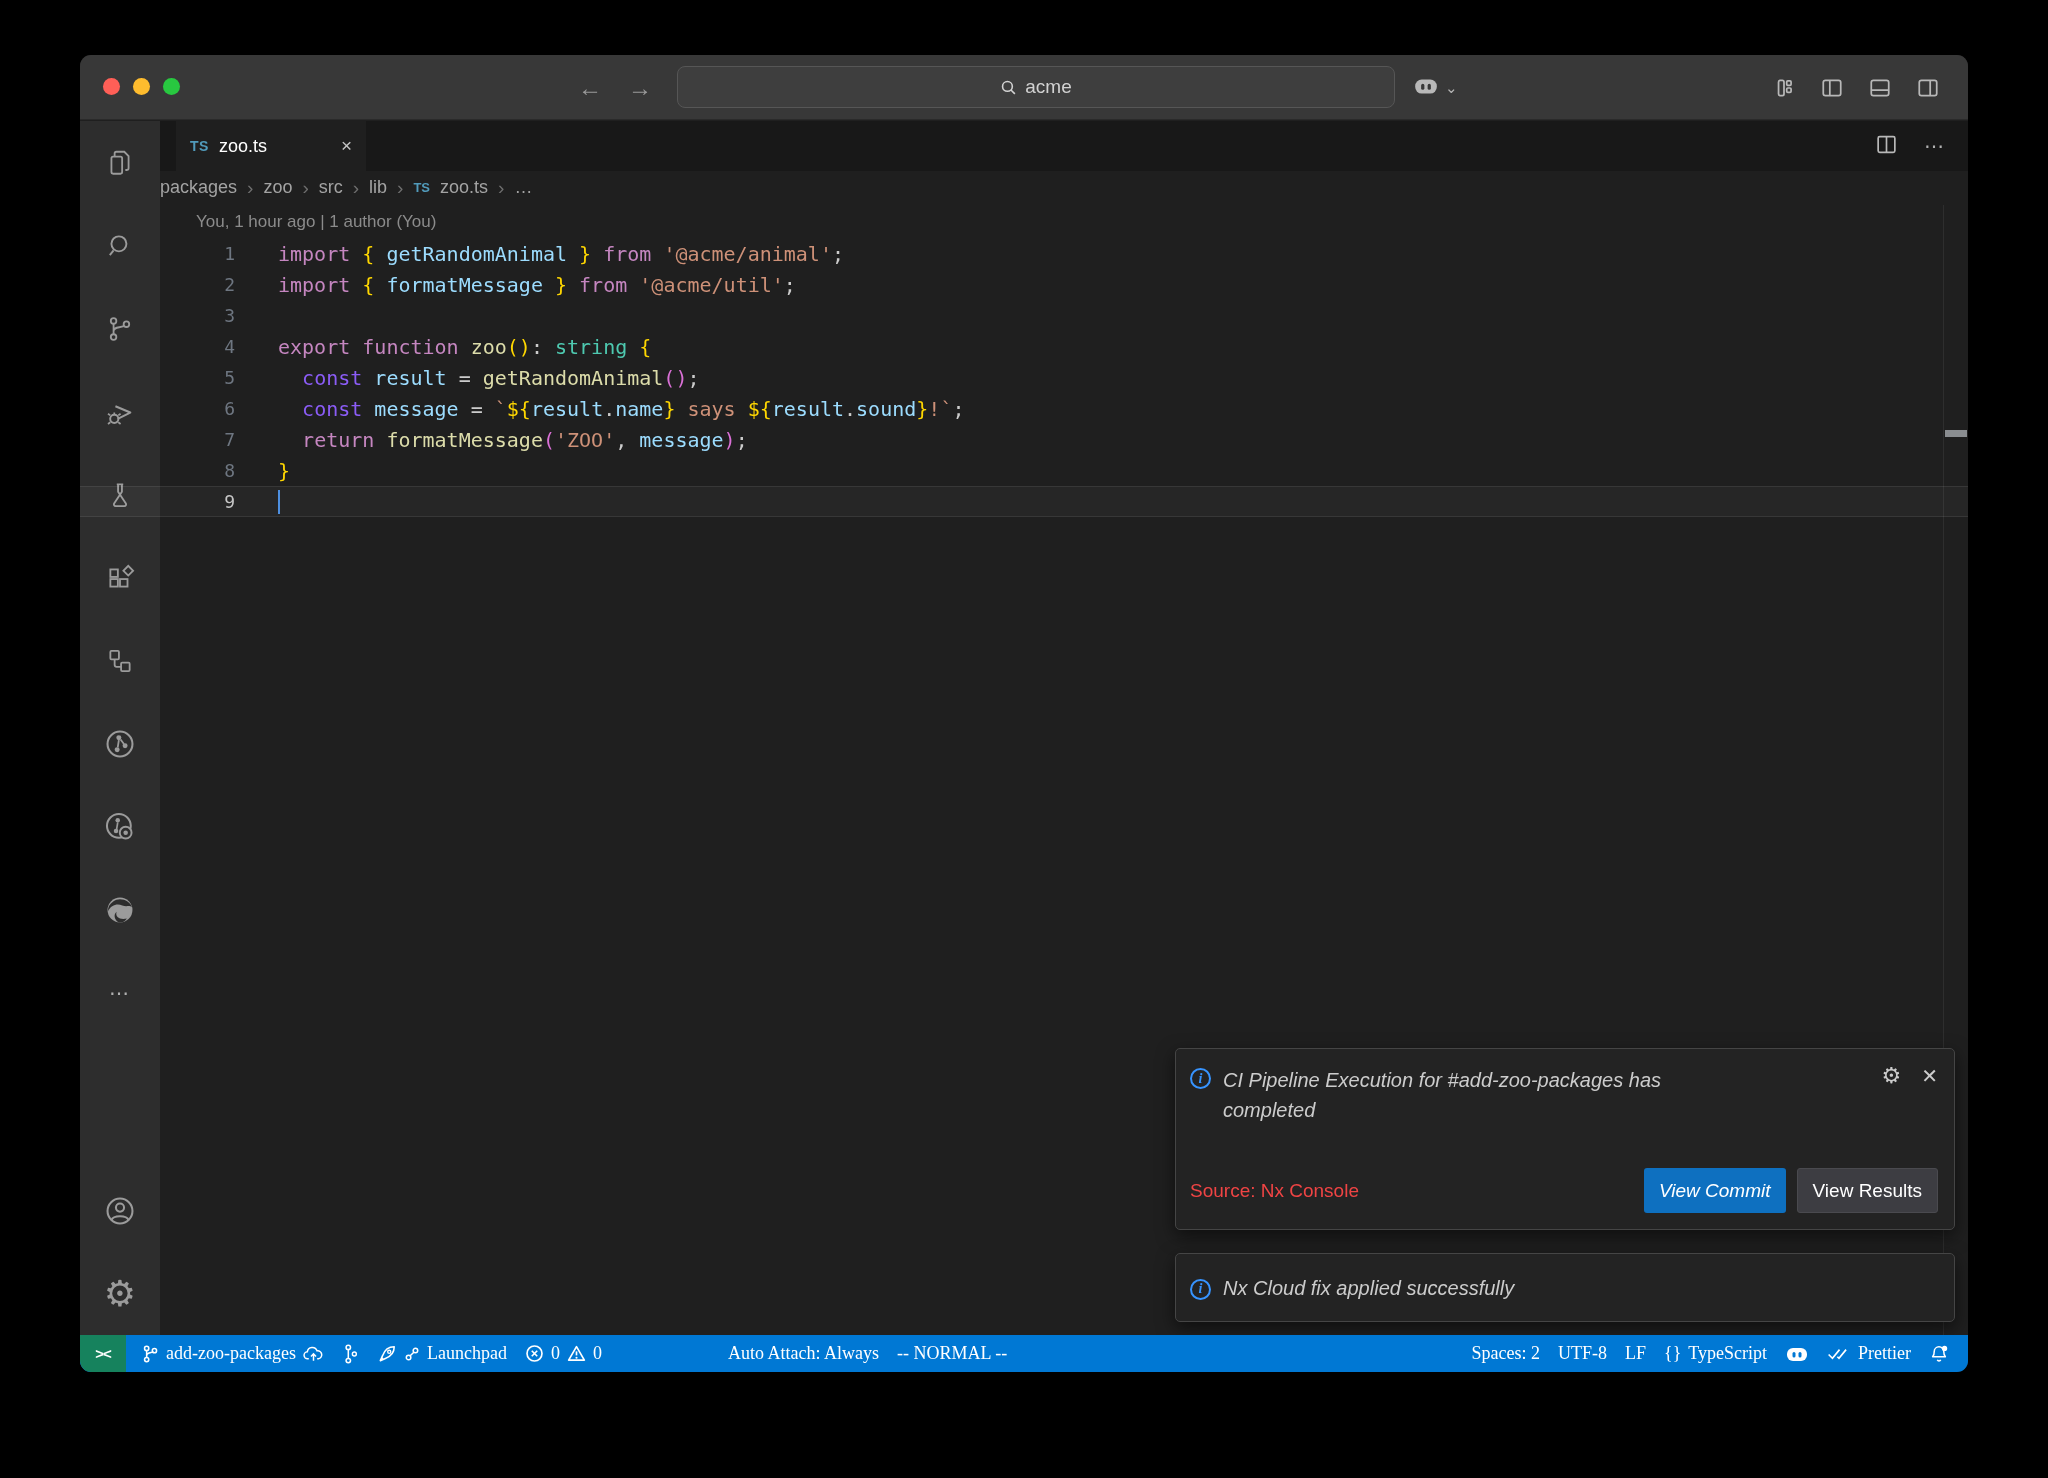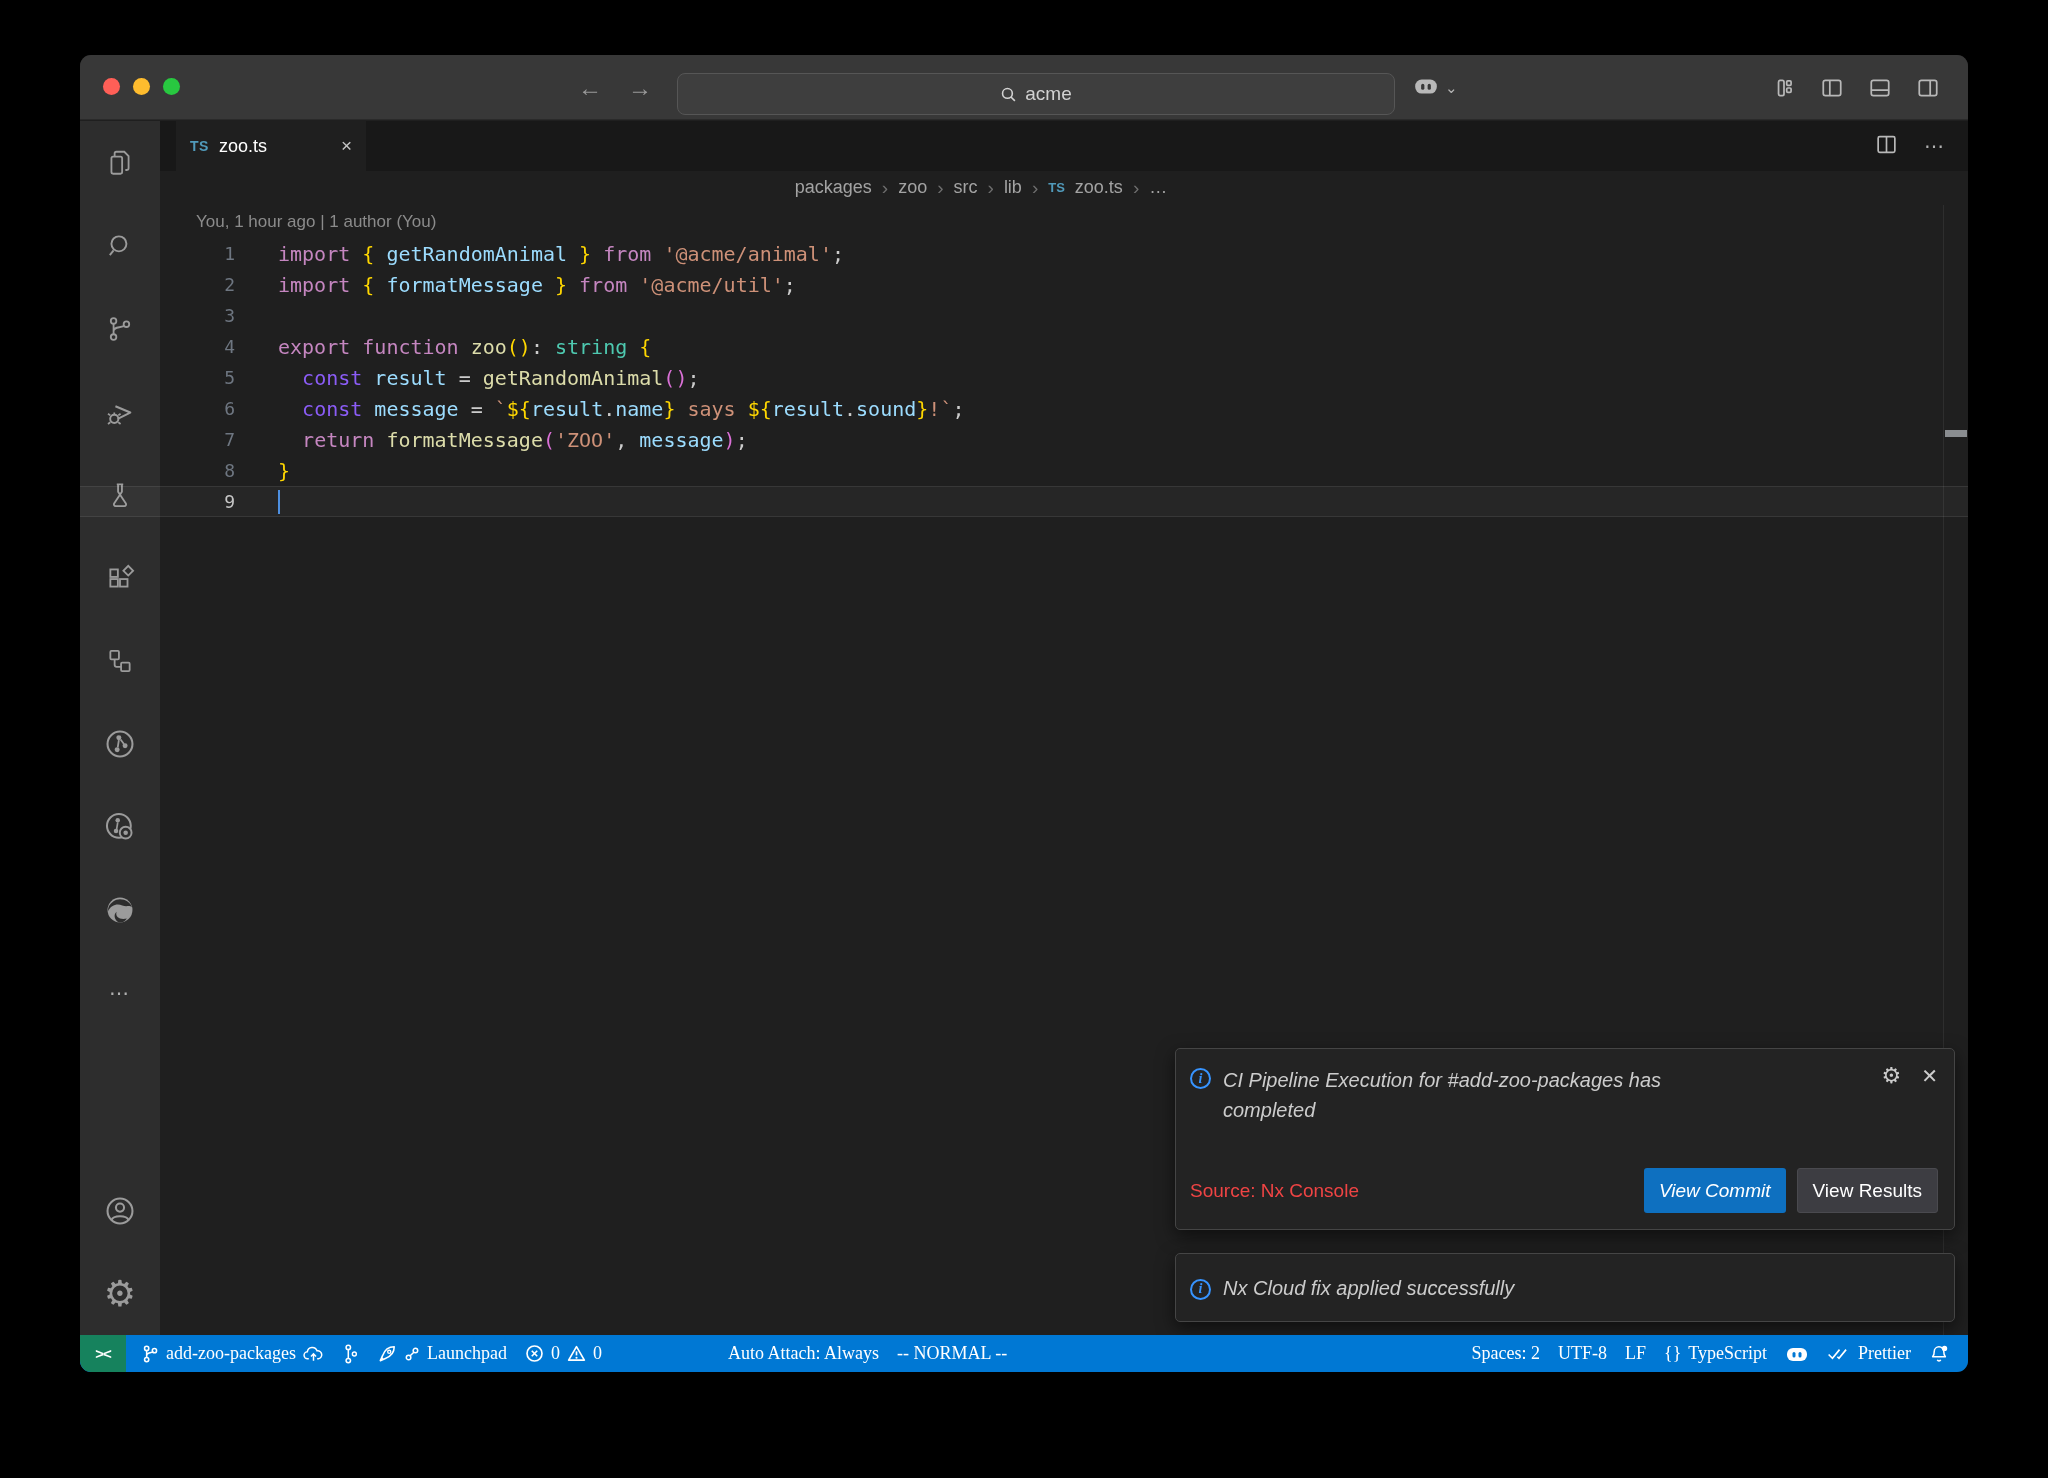--- a/index.html
+++ b/index.html
@@ -12,21 +12,21 @@
          box-shadow:0 18px 60px rgba(0,0,0,.7); }
 
   
   .titlebar { position:absolute; left:0; top:0; width:100%; height:65px; background:#383838;
               border-bottom:1px solid #2a2a2a; }
   .traffic { position:absolute; top:23px; left:23px; display:flex; gap:13px; }
   .traffic span { width:17px; height:17px; border-radius:50%; display:block; }
   .nav-arrows { position:absolute; top:0; left:498px; height:65px; display:flex; align-items:center; gap:26px;
                 color:#9a9a9a; font-size:24px; }
   .nav-arrows span { cursor:default; }
-  .cmd-center { position:absolute; left:597px; top:18px; width:718px; height:42px; background:#3e3e3e;
+  .cmd-center { position:absolute; left:597px; top:11px; width:718px; height:42px; background:#3e3e3e;
                 border:1px solid #565656; border-radius:8px; display:flex; align-items:center; justify-content:center;
                 gap:8px; color:#d2d2d2; font-size:19px; }
   .copilot-menu { position:absolute; left:1333px; top:0; height:65px; display:flex; align-items:center; gap:6px; }
   .layout-icons { position:absolute; right:28px; top:0; height:65px; display:flex; align-items:center; gap:24px; }
   .layout-icons svg { display:block; }
 
   
   .activitybar { position:absolute; left:0; top:66px; width:80px; height:1214px; background:#2d2d2d;
                  display:flex; flex-direction:column; align-items:center; }
   .act-icon { width:80px; height:83px; display:flex; align-items:center; justify-content:center; color:#9b9b9b; }
@@ -39,21 +39,21 @@
          display:flex; align-items:center; padding:0 14px; gap:10px; }
   .ts-badge { color:#519aba; font-weight:bold; font-size:14px; letter-spacing:.5px; }
   .tab-label { color:#ffffff; font-size:18px; }
   .tab-close { margin-left:auto; color:#c5c5c5; font-size:19px; }
   .editor-actions { position:absolute; right:22px; top:0; height:50px; display:flex; align-items:center; gap:26px;
                     color:#b8b8b8; }
   .dots { color:#b0b0b0; font-size:20px; letter-spacing:2px; }
 
   
   .breadcrumb { position:absolute; left:80px; top:116px; width:1612px; height:33px; background:#1f1f1f;
-                display:flex; align-items:center; padding-left:30px; gap:10px; color:#a3a3a3; font-size:18px;justify-content:center; }
+                display:flex; align-items:center; gap:10px; color:#a3a3a3; font-size:18px; }
   .breadcrumb .sep { color:#6e6e6e; font-size:19px; }
   .breadcrumb .ts-mini { color:#519aba; font-weight:bold; font-size:13px; }
 
   
   .code { position:absolute; left:0; top:150px; width:1888px; }
   .blame { height:33px; display:flex; align-items:center; padding-left:116px; color:#8b8b8b; font-size:17px; }
   .code-line { position:relative; height:31px; display:flex; align-items:center;
                font-family:"DejaVu Sans Mono",monospace; font-size:20px; white-space:pre; }
   .code-line .ln { width:155px; text-align:right; color:#6e7681; font-size:18px; flex:none; }
   .code-line .lc { padding-left:43px; color:#cccccc; }

